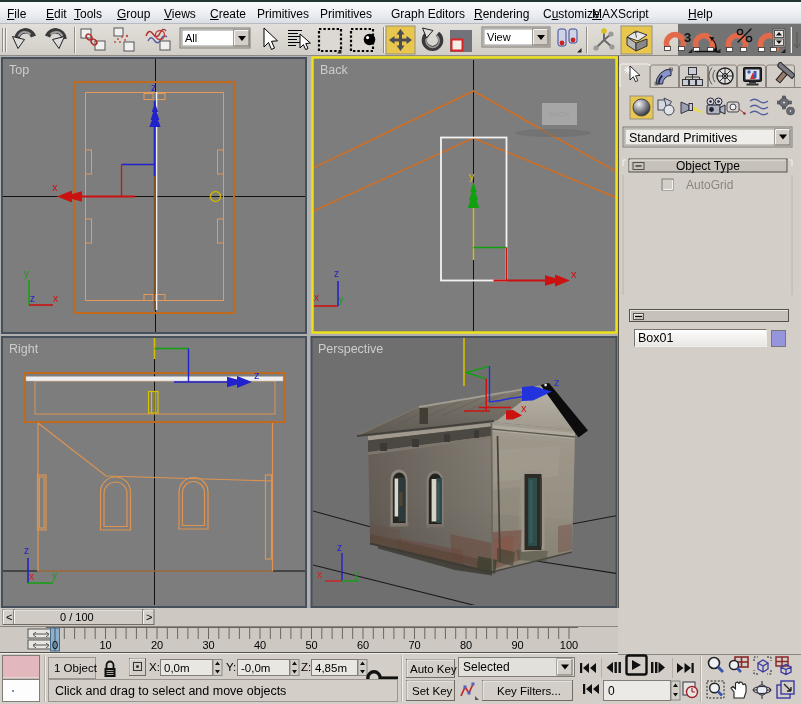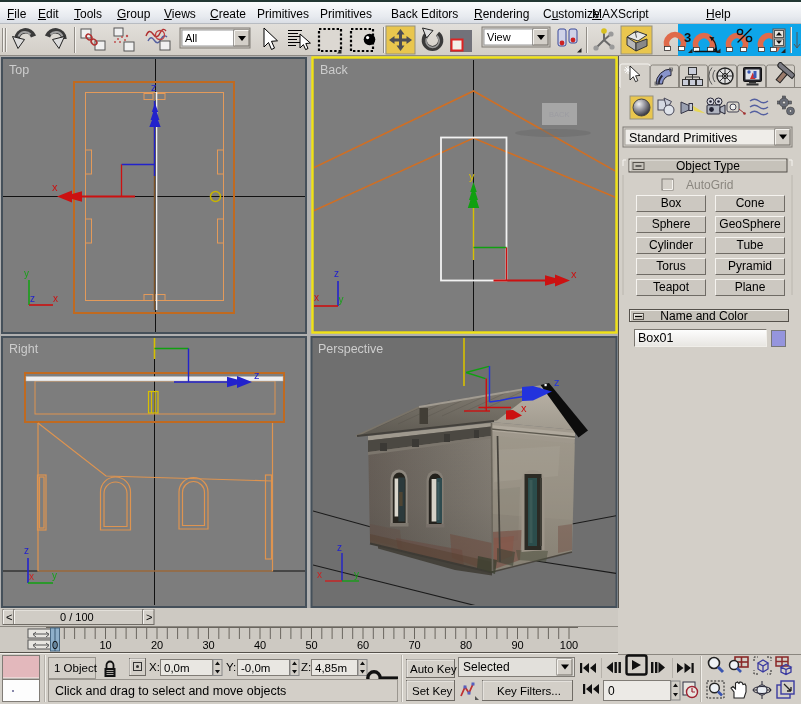--- a/index.html
+++ b/index.html
@@ -1,17 +1,17 @@
 <!DOCTYPE html>
 <html><head>
 <meta charset="utf-8">
 <style>
 html,body{margin:0;padding:0;background:#888;}
 #root{position:relative;width:801px;height:704px;overflow:hidden;
-  font-family:"Liberation Sans",sans-serif;background:#0ea5e9;}
+  font-family:"Liberation Sans",sans-serif;background:#737373;}
 #root *{box-sizing:border-box;}
 .abs{position:absolute;}
 
 #topline{left:0;top:0;width:801px;height:2px;background:#223733;}
 #menubar{left:0;top:2px;width:801px;height:22px;
   background:linear-gradient(#fbfcfd,#e7eaef 70%,#dadee5);
   border-bottom:1px solid #b8bcc2;}
 .mi{position:absolute;top:5px;font-size:12px;color:#000;white-space:pre;}
 .mi u{text-decoration:underline;}
 
@@ -20,32 +20,32 @@
 .pbtn{position:absolute;width:70px;height:17px;background:#ccc8c1;
   border:1px solid #6f6b65;border-top-color:#f5f3ef;border-left-color:#f5f3ef;
   font-size:12px;color:#000;text-align:center;line-height:15px;}
 </style>
 </head>
 <body>
 <div id="root">
   <div class="abs" id="topline"></div>
   <div class="abs" id="menubar">
     <span class="mi" style="left:7px"><u>F</u>ile</span>
-    <span class="mi" style="left:38px"><u>E</u>dit</span>
+    <span class="mi" style="left:46px"><u>E</u>dit</span>
     <span class="mi" style="left:74px"><u>T</u>ools</span>
     <span class="mi" style="left:117px"><u>G</u>roup</span>
     <span class="mi" style="left:164px"><u>V</u>iews</span>
     <span class="mi" style="left:210px"><u>C</u>reate</span>
     <span class="mi" style="left:257px">Primitives</span>
     <span class="mi" style="left:320px">Primitives</span>
-    <span class="mi" style="left:391px">Back Editors</span>
+    <span class="mi" style="left:391px">Graph Editors</span>
     <span class="mi" style="left:474px"><u>R</u>endering</span>
     <span class="mi" style="left:543px">C<u>u</u>stomize</span>
     <span class="mi" style="left:592px"><u>M</u>AXScript</span>
-    <span class="mi" style="left:706px"><u>H</u>elp</span>
+    <span class="mi" style="left:688px"><u>H</u>elp</span>
   </div>
   <div class="abs" id="toolbar">
   <svg width="801" height="32" style="position:absolute;left:0;top:0">
     <defs>
       <linearGradient id="gmet" x1="0" y1="0" x2="0" y2="1">
         <stop offset="0" stop-color="#8a8a8a"></stop>
             <stop offset=".5" stop-color="#3a3a3a"></stop>
             <stop offset="1" stop-color="#9a9a9a"></stop>
       </linearGradient>
     </defs>
@@ -656,37 +656,24 @@
       <line x1="16.5" y1="110" x2="22.5" y2="110" stroke="#000"></line>
       <text x="57" y="113.5" font-size="12" fill="#000">Object Type</text>
       <path d="M 4,119 v 120 M 173,119 v 120" stroke="#bab6ae"></path>
 
       <rect x="43" y="123" width="11" height="11" fill="#d3cfc8" stroke="#807c76"></rect>
       <line x1="44" y1="133.5" x2="53.5" y2="133.5" stroke="#f5f3ef"></line>
           <line x1="53.5" y1="124" x2="53.5" y2="133.5" stroke="#f5f3ef"></line>
       <text x="67" y="132.5" font-size="12" fill="#8a867f">AutoGrid</text>
     </g>
   </svg>
-  <div class="abs" id="objbtns" style="left:0;top:0;width:183px;height:300px">
-    <div class="pbtn" style="left:17px;top:139px">Box</div>
-        <div class="pbtn" style="left:96px;top:139px">Cone</div>
-    <div class="pbtn" style="left:17px;top:160px">Sphere</div>
-        <div class="pbtn" style="left:96px;top:160px">GeoSphere</div>
-    <div class="pbtn" style="left:17px;top:181px">Cylinder</div>
-        <div class="pbtn" style="left:96px;top:181px">Tube</div>
-    <div class="pbtn" style="left:17px;top:202px">Torus</div>
-        <div class="pbtn" style="left:96px;top:202px">Pyramid</div>
-    <div class="pbtn" style="left:17px;top:223px">Teapot</div>
-        <div class="pbtn" style="left:96px;top:223px">Plane</div>
-  </div>
   <div class="abs" id="namecolor" style="left:0;top:0;width:183px;height:599px">
     <div class="abs" style="left:10px;top:253px;width:160px;height:13px;background:#c6c2ba;border:1px solid #55514b;box-shadow:inset 1px 1px 0 #eceae5"></div>
     <div class="abs" style="left:14px;top:256.5px;width:11px;height:7px;background:#c6c2ba;border:1px solid #55514b;box-shadow:inset 1px 1px 0 #eceae5"></div>
     <div class="abs" style="left:16px;top:259.5px;width:7px;height:1px;background:#000"></div>
-    <div class="abs" style="left:0;top:253px;width:170px;text-align:center;font-size:12px;color:#000">Name and Color</div>
     <div class="abs" style="left:15px;top:273px;width:133px;height:18px;background:linear-gradient(#fdfdfd,#e8e6e2);border:1px solid #7a766f;border-bottom-color:#f0eee9;border-right-color:#f0eee9;font-size:12.5px;color:#000;padding:1px 0 0 3px">Box01</div>
     <div class="abs" style="left:152px;top:274px;width:15px;height:17px;background:#9595dd;border:1px solid #777"></div>
   </div>
   </div>
   <div class="abs" id="bottom" style="left:0;top:608px;width:801px;height:96px;background:#d3cfc8">
   <svg width="801" height="96" style="position:absolute;left:0;top:0" font-family="Liberation Sans">
 
     <rect x="0" y="0" width="618" height="18" fill="#cdc9c2"></rect>
     <rect x="618" y="0" width="183" height="47" fill="#d3cfc8"></rect>
     <g>

